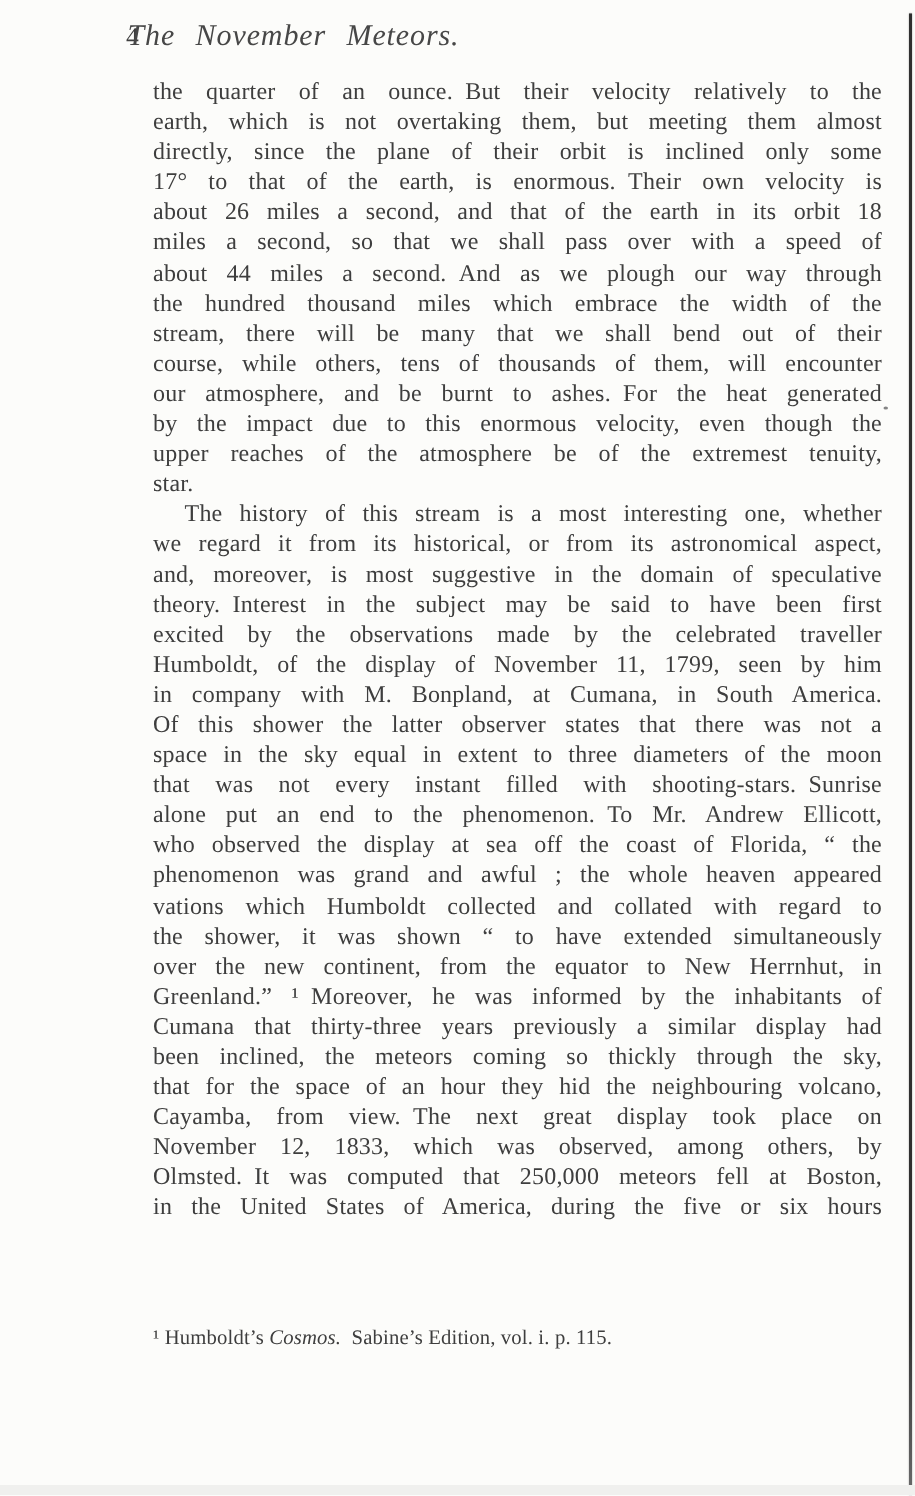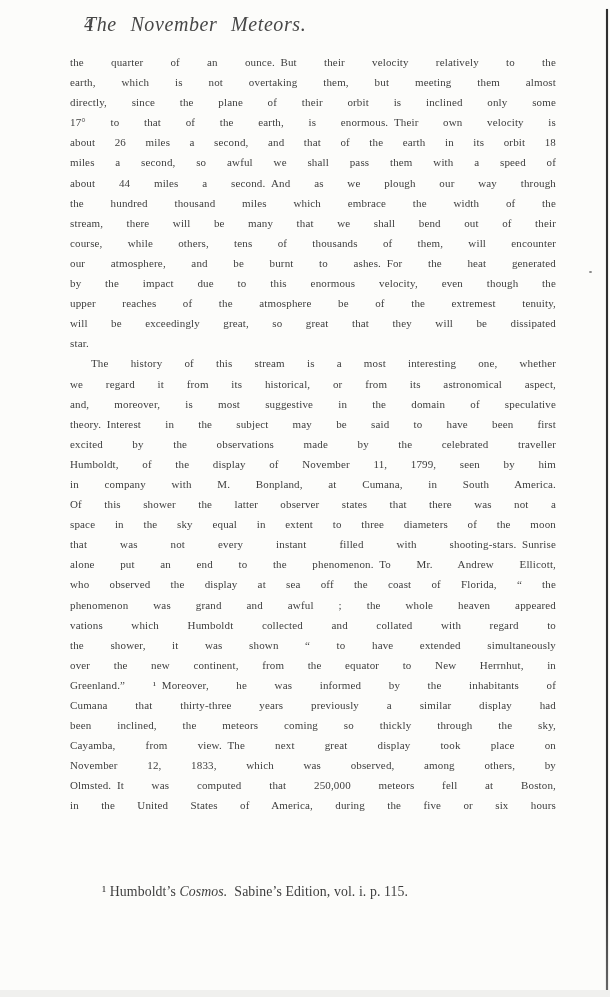--- a/index.html
+++ b/index.html
@@ -26,24 +26,24 @@
     width: 486px;
     text-align: left;
     font-style: italic;
     font-size: 20px;
     letter-spacing: 0.6px;
     word-spacing: 8px;
     color: #474747;
   }
   .body-text {
     position: absolute;
-    left: 70px;
+    left: 102px;
     top: 52px;
     width: 486px;
-    font-size: 11px;
+    font-size: 16px;
     line-height: 20.1px;
     letter-spacing: 0.15px;
     color: #3e3e3e;
   }
   .line {
     text-align: justify;
     text-align-last: justify;
     -moz-text-align-last: justify;
   }
   .line.indent { text-indent: 21px; font-family: Liberation Serif, serif; }
@@ -94,49 +94,49 @@
 
 <div class="page">
   <div class="page-number">4</div>
   <div class="running-title">The November Meteors.</div>
   <div class="body-text">
       <div class="line">the quarter of an ounce. But their velocity relatively to the</div>
       <div class="line">earth, which is not overtaking them, but meeting them almost</div>
       <div class="line">directly, since the plane of their orbit is inclined only some</div>
       <div class="line">17° to that of the earth, is enormous. Their own velocity is</div>
       <div class="line">about 26 miles a second, and that of the earth in its orbit 18</div>
-      <div class="line">miles a second, so awful we shall pass them with a speed of</div>
+      <div class="line">miles a second, so that we shall pass over with a speed of</div>
       <div class="line">about 44 miles a second. And as we plough our way through</div>
       <div class="line">the hundred thousand miles which embrace the width of the</div>
       <div class="line">stream, there will be many that we shall bend out of their</div>
       <div class="line">course, while others, tens of thousands of them, will encounter</div>
       <div class="line">our atmosphere, and be burnt to ashes. For the heat generated</div>
       <div class="line">by the impact due to this enormous velocity, even though the</div>
       <div class="line">upper reaches of the atmosphere be of the extremest tenuity,</div>
-      <div class="line">will be exceedingly great, so great that they will be dissipated</div>
       <div class="line last">star.</div>
       <div class="line indent">The history of this stream is a most interesting one, whether</div>
       <div class="line">we regard it from its historical, or from its astronomical aspect,</div>
       <div class="line">and, moreover, is most suggestive in the domain of speculative</div>
       <div class="line">theory. Interest in the subject may be said to have been first</div>
       <div class="line">excited by the observations made by the celebrated traveller</div>
       <div class="line">Humboldt, of the display of November 11, 1799, seen by him</div>
       <div class="line">in company with M. Bonpland, at Cumana, in South America.</div>
       <div class="line">Of this shower the latter observer states that there was not a</div>
       <div class="line">space in the sky equal in extent to three diameters of the moon</div>
       <div class="line">that was not every instant filled with shooting-stars. Sunrise</div>
       <div class="line">alone put an end to the phenomenon. To Mr. Andrew Ellicott,</div>
       <div class="line">who observed the display at sea off the coast of Florida, “ the</div>
       <div class="line">phenomenon was grand and awful ; the whole heaven appeared</div>
       <div class="line">vations which Humboldt collected and collated with regard to</div>
       <div class="line">the shower, it was shown “ to have extended simultaneously</div>
       <div class="line">over the new continent, from the equator to New Herrnhut, in</div>
       <div class="line">Greenland.” ¹ Moreover, he was informed by the inhabitants of</div>
       <div class="line">Cumana that thirty-three years previously a similar display had</div>
       <div class="line">been inclined, the meteors coming so thickly through the sky,</div>
+      <div class="line">that for the space of an hour they hid the neighbouring volcano,</div>
       <div class="line">Cayamba, from view. The next great display took place on</div>
       <div class="line">November 12, 1833, which was observed, among others, by</div>
       <div class="line">Olmsted. It was computed that 250,000 meteors fell at Boston,</div>
       <div class="line">in the United States of America, during the five or six hours</div>
     </div>
   <div class="footnote"><span>¹ Humboldt’s </span><i>Cosmos.</i><span> Sabine’s Edition, vol. i. p. 115.</span></div>
   <div class="edge-line"></div>
   <div class="bottom-band"></div>
   <div class="speck"></div>
 </div>

